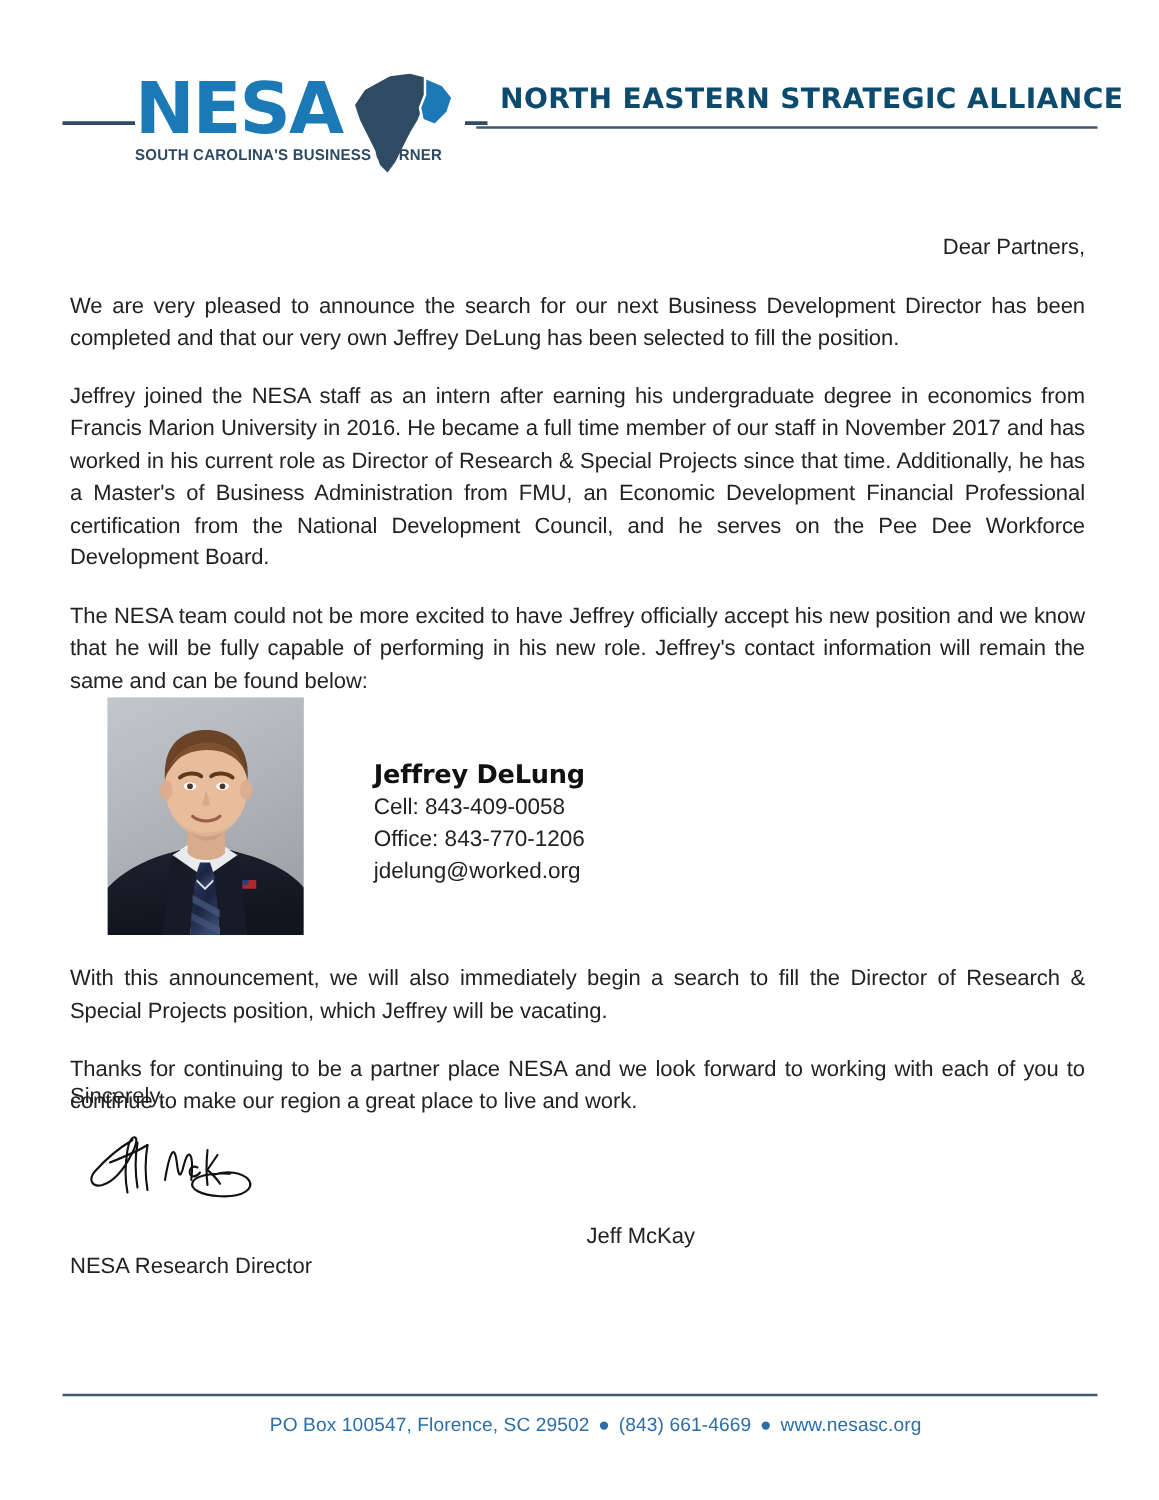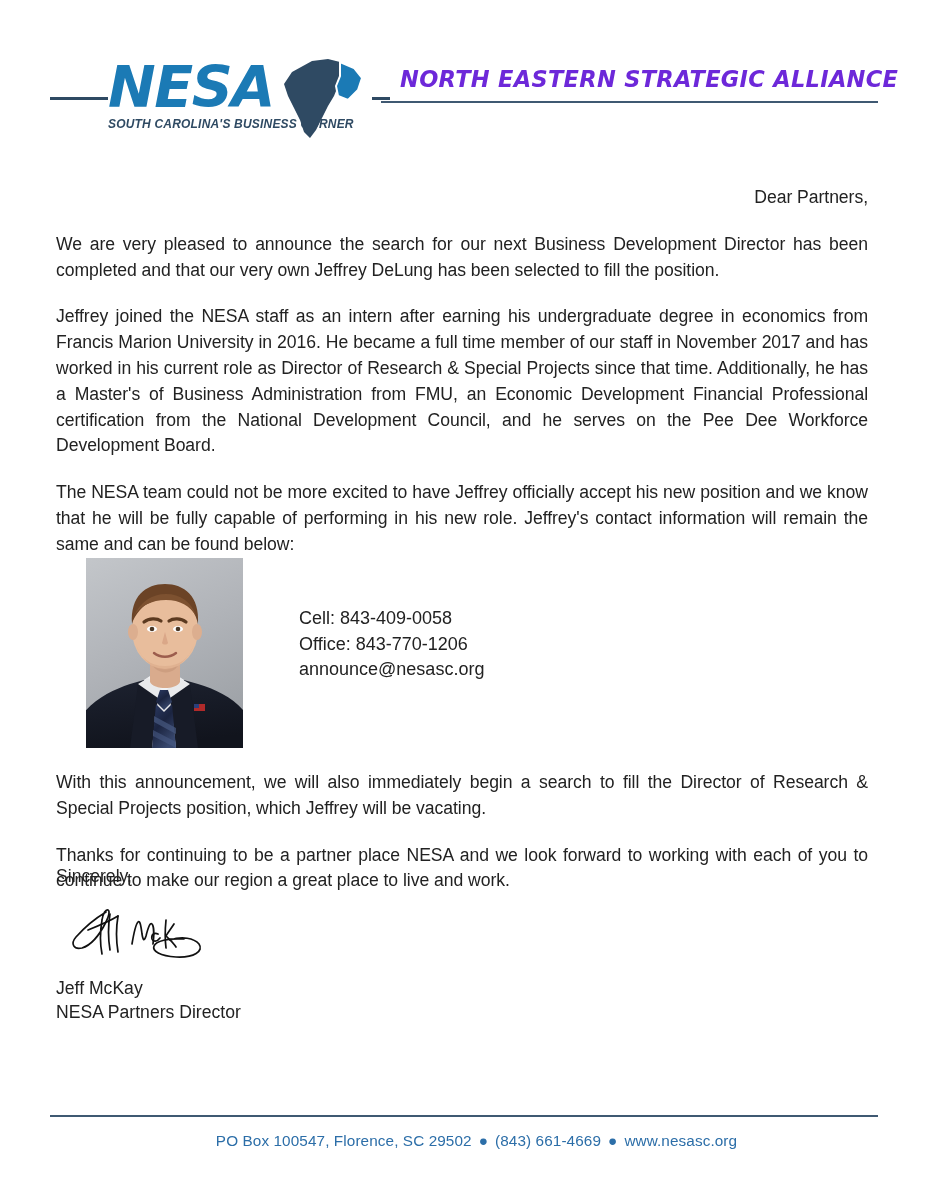--- a/index.html
+++ b/index.html
@@ -20,21 +20,20 @@
     position: relative;
     background: #ffffff;
   }
 
   
   .header {
     position: absolute;
     left: 0; top: 0;
     width: 927px;
     height: 160px;
-    font-style: italic;
   }
 
   .header-rule-left {
     position: absolute;
     left: 50px;
     top: 97px;
     width: 58px;
     height: 3px;
     background: #2f4a63;
   }
@@ -88,21 +87,21 @@
   }
 
   .header-title {
     position: absolute;
     left: 400px;
     top: 66px;
     font-family: "DejaVu Sans", sans-serif;
     font-weight: bold;
     font-size: 22.5px;
     letter-spacing: 0.3px;
-    color: #6d28d9;
+    color: #0c4a6e;
     white-space: nowrap;
     text-align: center;
   }
 
   .header-rule-under {
     position: absolute;
     left: 381px;
     top: 101px;
     width: 497px;
     height: 2px;
@@ -206,21 +205,21 @@
 
   .signature-mark svg { display: block; }
 
   .signer-name,
   .signer-title {
     font-size: 17.6px;
     line-height: 24px;
     color: #222222;
   }
 
-  .signer-name { margin-top: 14px; }
+  .signer-name { margin-top: 14px; text-align: right; }
 
   
   .footer-rule {
     position: absolute;
     left: 50px;
     top: 1115px;
     width: 828px;
     height: 2px;
     background: #3f5972;
   }
@@ -343,23 +342,24 @@
 
         <path d="M79 74 L76 85 C77 87 81 87 82 85 Z" fill="#d6a183" opacity="0.8"></path>
 
         <path d="M68 95 C74 100 84 100 90 95" stroke="#9c5d4d" stroke-width="2.4" fill="none" stroke-linecap="round"></path>
 
         <path d="M50 86 C56 104 70 112 79 112 C88 112 102 104 108 86 C104 100 94 108 79 108 C64 108 54 100 50 86 Z" fill="#d7a586" opacity="0.45"></path>
       </svg>
     </div>
 
     <div class="contact-details">
+      <div class="contact-name">Jeffrey DeLung</div>
       <div class="contact-line">Cell: 843-409-0058</div>
       <div class="contact-line">Office: 843-770-1206</div>
-      <div class="contact-line">announce@nesasc.org</div>
+      <div class="contact-line">jdelung@worked.org</div>
     </div>
   </div>
 
   <div class="closing-body">
     <p class="para justified">With this announcement, we will also immediately begin a search to fill the Director of Research &amp; Special Projects position, which Jeffrey will be vacating.</p>
     <p class="para justified">Thanks for continuing to be a partner place NESA and we look forward to working with each of you to continue to make our region a great place to live and work.</p>
   </div>
 
   <div class="signature-section">
     <div class="sincerely">Sincerely,</div>
@@ -380,21 +380,21 @@
 
           <path d="M100 16 C99 26 99 36 100 44"></path>
           <path d="M108 20 C104 26 101 30 100 32 C102 34 107 38 110 43"></path>
 
           <path d="M104 36 C116 32 128 34 133 40 C138 47 128 54 110 53 C94 52 86 47 88 42 C90 37 102 34 118 35"></path>
         </g>
       </svg>
     </div>
 
     <div class="signer-name">Jeff McKay</div>
-    <div class="signer-title">NESA Partners Director</div>
+    <div class="signer-title">NESA Research Director</div>
   </div>
 
   <div class="footer-rule"></div>
 
   <div class="footer-text">
     <span>PO Box 100547, Florence, SC 29502</span><span class="footer-sep">●</span><span>(843) 661-4669</span><span class="footer-sep">●</span><span>www.nesasc.org</span>
   </div>
 
 </div>
 

